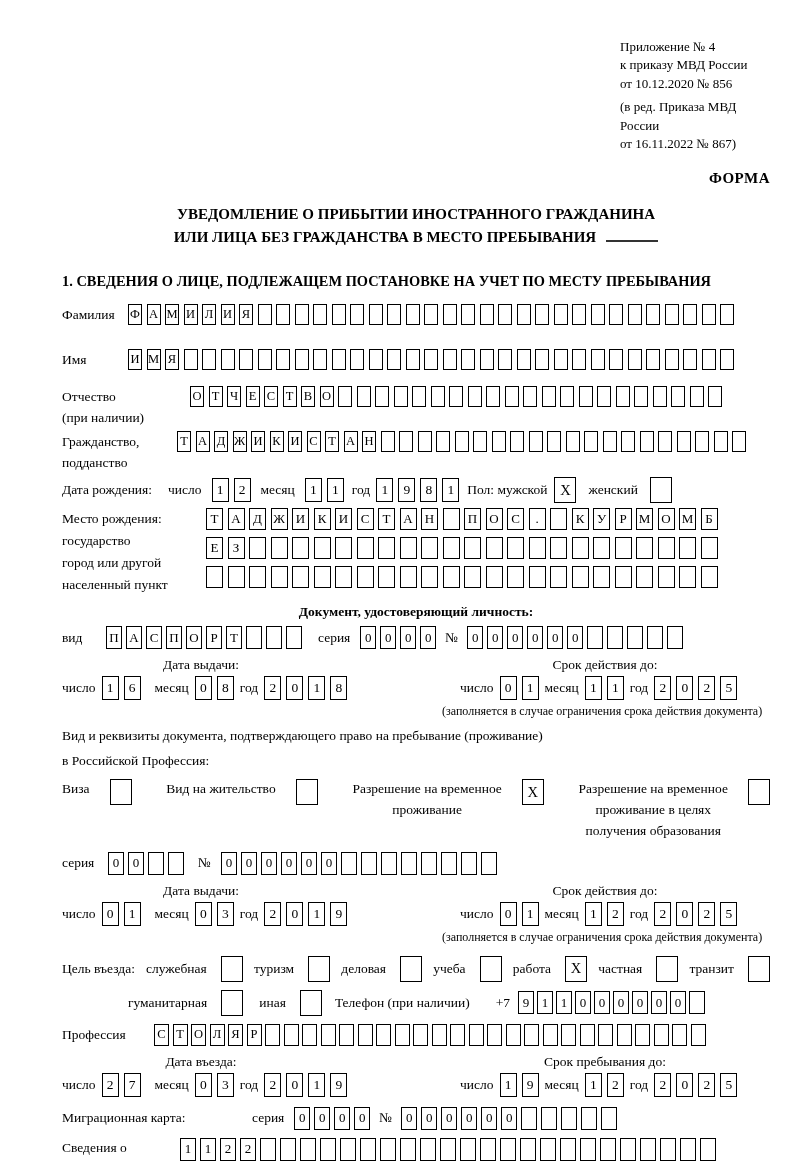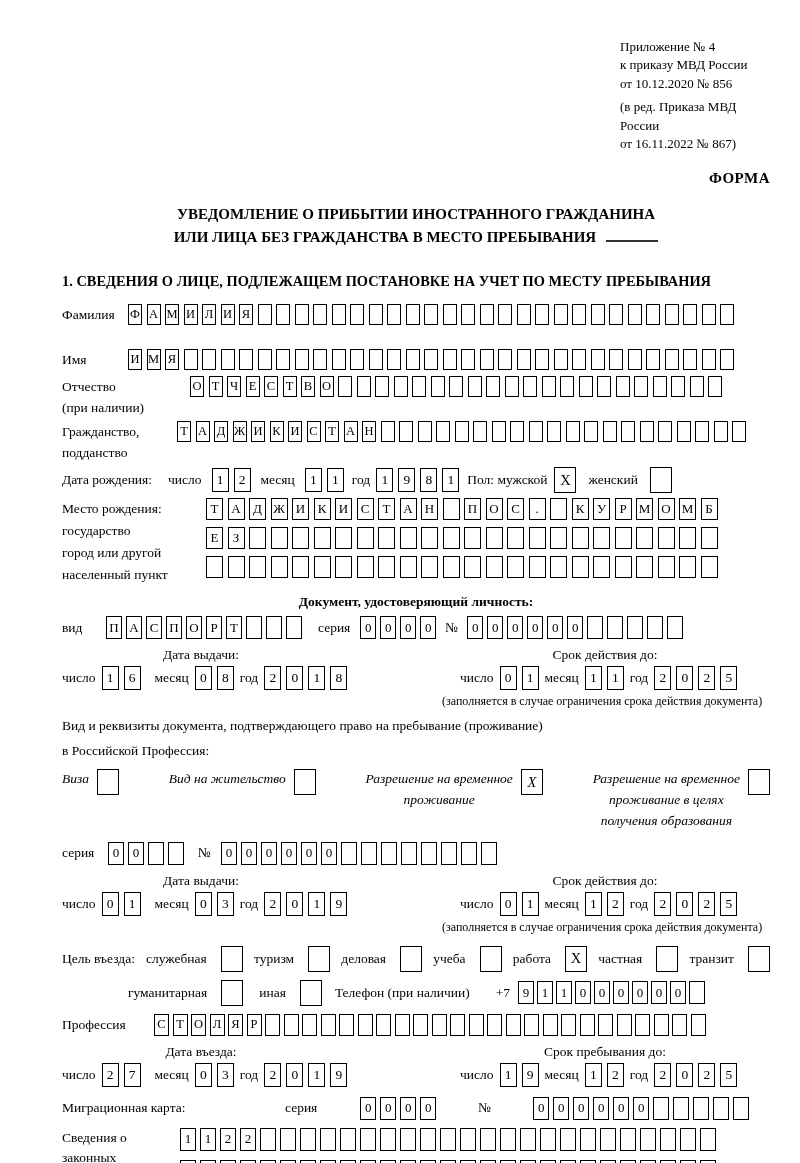--- a/index.html
+++ b/index.html
@@ -43,21 +43,21 @@
   .dhalf.right{flex:1;}
   .dhead{text-align:center;margin-bottom:3px;}
   .dhalf.left .dhead{margin-left:-90px;}
   .dhalf.right .dhead{margin-left:-20px;}
   .dategrp{display:flex;align-items:center;gap:6px;}
   .dnote{font-size:12px;margin-top:4px;white-space:nowrap;margin-left:-18px;}
   .dochead{text-align:center;font-weight:bold;font-size:13.5px;margin-top:8px;}
   .intro{font-size:13.5px;margin-top:9px;}
   
   .resopts{display:flex;align-items:flex-start;justify-content:space-between;margin-top:10px;font-size:13.5px;}
-  .optpair{display:flex;align-items:flex-start;gap:8px;font-style:italic;}
+  .optpair{display:flex;align-items:flex-start;gap:20px;}
   .optlines{text-align:center;line-height:1.55;}
   
   .purp{display:flex;align-items:center;justify-content:space-between;margin-top:11px;font-size:13.5px;}
   .pair{display:flex;align-items:center;gap:14px;}
   .purp2{display:flex;align-items:center;margin-top:8px;margin-left:66px;font-size:13.5px;}
 </style>
 </head>
 <body>
 
 <div class="page">
@@ -154,21 +154,21 @@
         <span class="cell"></span>
         <span class="cell"></span>
         <span class="cell"></span>
         <span class="cell"></span>
         <span class="cell"></span>
         <span class="cell"></span>
         <span class="cell"></span>
       </div>
   </div>
 
-  <div class="row top" style="margin-top:6px;">
+  <div class="row top" style="margin-top:16px;">
     <div class="lbl-col" style="width:128px;">
       <div>Отчество</div>
       <div>(при наличии)</div>
     </div>
     <div class="cells">
         <span class="cell">О</span>
         <span class="cell">Т</span>
         <span class="cell">Ч</span>
         <span class="cell">Е</span>
         <span class="cell">С</span>
@@ -677,21 +677,21 @@
         <span class="cells lg">
             <span class="cell">2</span>
             <span class="cell">0</span>
             <span class="cell">2</span>
             <span class="cell">5</span>
           </span>
       </div>
     </div>
   </div>
 
-  <div class="row" style="margin-top:10px;gap:33px;">
+  <div class="row" style="margin-top:10px;">
     <span class="lbl" style="width:190px;">Миграционная карта:</span>
     <span class="w">серия</span>
     <span class="cells md" style="margin-left:10px;">
         <span class="cell">0</span>
         <span class="cell">0</span>
         <span class="cell">0</span>
         <span class="cell">0</span>
       </span>
     <span class="w" style="margin-left:9px;">№</span>
     <span class="cells md" style="margin-left:9px;">

